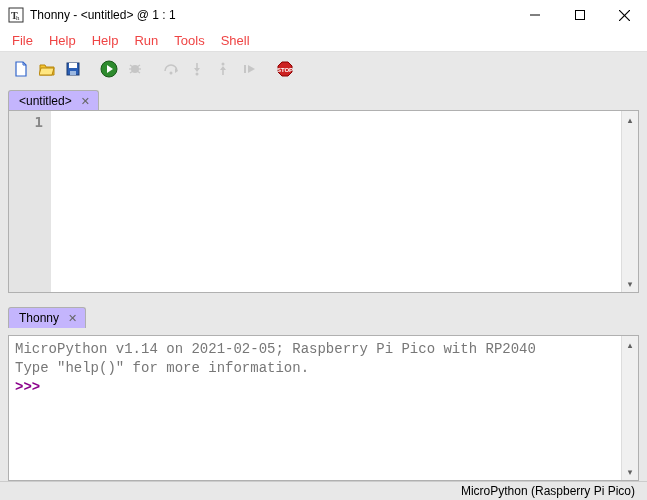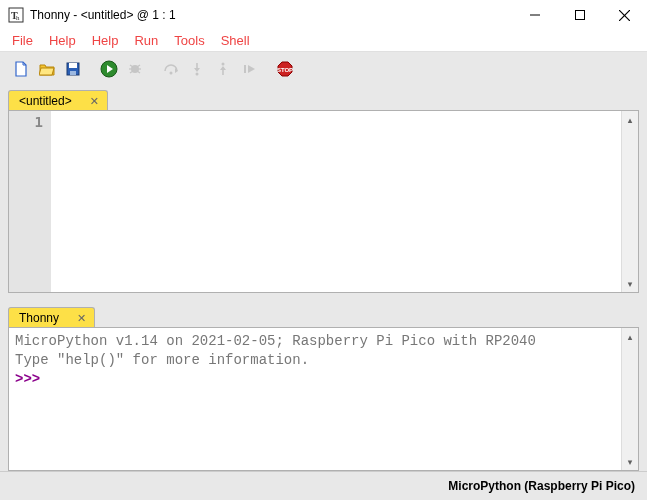--- a/index.html
+++ b/index.html
@@ -73,28 +73,28 @@
   display: flex;
   flex-direction: column;
 }
 .tab-strip {
   height: 24px;
   background: #e8e8e8;
   display: flex;
   align-items: flex-end;
 }
 .tab {
-  background: #fde047;
+  background: #c4b5fd;
   border: 1px solid #b0b0b0;
   border-bottom: none;
   padding: 3px 6px 3px 10px;
   font-size: 12px;
   display: flex;
   align-items: center;
-  gap: 16px;
+  gap: 7px;
   border-radius: 3px 3px 0 0;
   position: relative;
   top: 1px;
 }
 .tab .close-x {
   font-size: 11px;
   color: #666;
   padding: 0 2px;
 }
 .editor-panel { flex: 0 0 183px; }
@@ -127,47 +127,46 @@
   flex-direction: column;
   border-left: 1px solid #ddd;
 }
 .vscroll .arrow {
   height: 17px;
   display: flex; align-items: center; justify-content: center;
   font-size: 9px; color: #606060;
 }
 .vscroll .track { flex: 1; }
 .panel-gap { height: 10px; }
-.shell-panel { flex: 1; min-height: 0; }
+.shell-panel { flex: 1; min-height: 0; margin-top: 8px; }
 .shell-body {
   flex: 1;
   display: flex;
   background: #fff;
 }
 .shell-text {
   flex: 1;
   font-family: Consolas, "Courier New", monospace;
   font-size: 14px;
   padding: 4px 6px;
   color: #777;
   white-space: pre;
   line-height: 1.35;
   overflow: hidden;
 }
 .shell-text .prompt { color: #8b008b; font-weight: bold; }
 .statusbar {
-  height: 29px;
+  height: 19px;
   background: #e8e8e8;
   border-top: 1px solid #ccc;
   display: flex;
   align-items: center;
   justify-content: flex-end;
   padding: 0 12px;
   font-size: 12px;
-  font-weight: bold;
 }
 </style>
 </head>
 <body>
 
 <div class="titlebar">
   <span class="app-icon">
     <svg width="16" height="16" viewBox="0 0 16 16">
       <rect x="1" y="1" width="14" height="14" fill="#fff" stroke="#333" stroke-width="1"></rect>
       <text x="3" y="12" font-size="10" font-family="serif" font-weight="bold" fill="#333">T</text>

